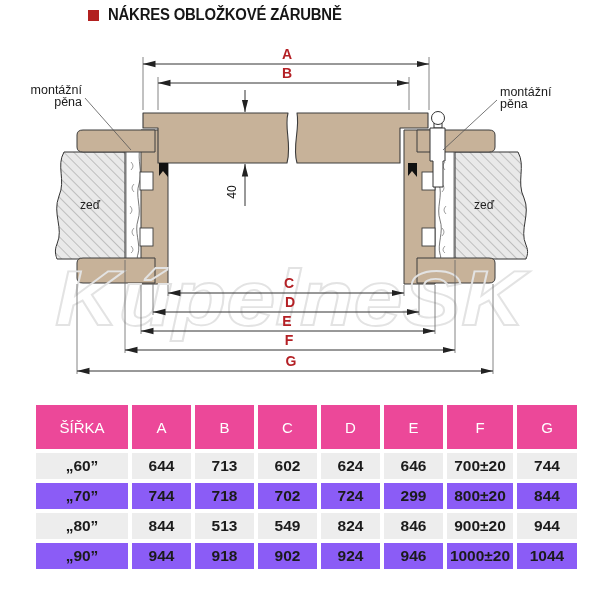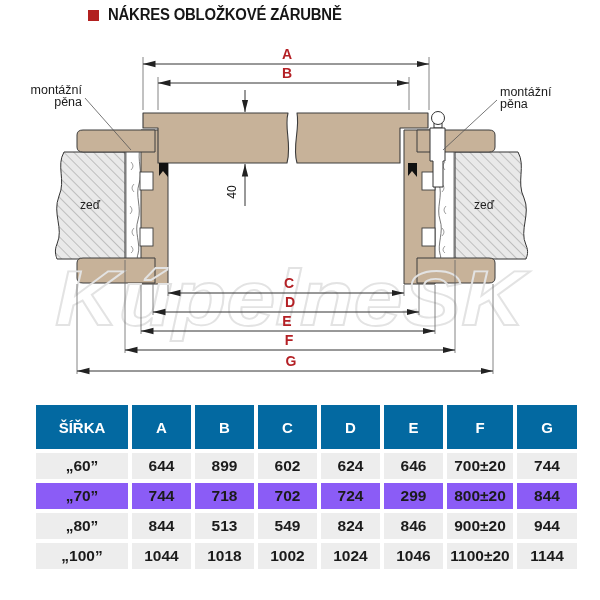--- a/index.html
+++ b/index.html
@@ -12,21 +12,21 @@
              transform:scaleX(.93);transform-origin:left center;white-space:nowrap;}
   
   svg.diagram{position:absolute;left:0;top:0;}
   .ann{font-size:12.5px;fill:#1c1c1c;}
   .zed{font-size:12px;fill:#222;}
   .dimletter{font-size:14px;font-weight:bold;fill:#b42025;}
   .dim40{font-size:12px;fill:#111;}
   .wm{font-size:78px;font-style:italic;font-weight:bold;fill:none;stroke:#e3e3e3;stroke-width:1.8px;}
   
   table.dims{position:absolute;left:32px;top:401px;border-collapse:separate;border-spacing:4px;}
-  table.dims th{background:#0369a1;color:#fff;font-size:15px;font-weight:bold;height:42px;
+  table.dims th{background:#ec4899;color:#fff;font-size:15px;font-weight:normal;height:42px;
                 text-align:center;vertical-align:middle;letter-spacing:0;}
   table.dims td{background:#ededed;color:#1b1b1b;font-size:15.5px;height:24px;
                 text-align:center;vertical-align:middle;font-weight:bold;}
   table.dims tr.alt td{background:#8b5cf6;}
   .c0{width:90px}.c1{width:57px}.c2{width:57px}.c3{width:57px}.c4{width:57px}.c5{width:57px}.c6{width:64px}.c7{width:58px}
 </style>
 </head>
 <body>
 
 <div class="screen">
@@ -158,21 +158,21 @@
           <th class="c4">D</th>
           <th class="c5">E</th>
           <th class="c6">F</th>
           <th class="c7">G</th>
         </tr>
       </thead>
     <tbody id="dims-body">
         <tr>
           <td class="c0">„60”</td>
           <td class="c1">644</td>
-          <td class="c2">899</td>
+          <td class="c2">713</td>
           <td class="c3">602</td>
           <td class="c4">624</td>
           <td class="c5">646</td>
           <td class="c6">700±20</td>
           <td class="c7">744</td>
         </tr>
         <tr class="alt">
           <td class="c0">„70”</td>
           <td class="c1">744</td>
           <td class="c2">718</td>
@@ -185,26 +185,26 @@
         <tr>
           <td class="c0">„80”</td>
           <td class="c1">844</td>
           <td class="c2">513</td>
           <td class="c3">549</td>
           <td class="c4">824</td>
           <td class="c5">846</td>
           <td class="c6">900±20</td>
           <td class="c7">944</td>
         </tr>
-        <tr>
-          <td class="c0">„100”</td>
-          <td class="c1">1044</td>
-          <td class="c2">1018</td>
-          <td class="c3">1002</td>
-          <td class="c4">1024</td>
-          <td class="c5">1046</td>
-          <td class="c6">1100±20</td>
-          <td class="c7">1144</td>
+        <tr class="alt">
+          <td class="c0">„90”</td>
+          <td class="c1">944</td>
+          <td class="c2">918</td>
+          <td class="c3">902</td>
+          <td class="c4">924</td>
+          <td class="c5">946</td>
+          <td class="c6">1000±20</td>
+          <td class="c7">1044</td>
         </tr>
       </tbody>
   </table>
 
 </div>
 
 </body></html>

